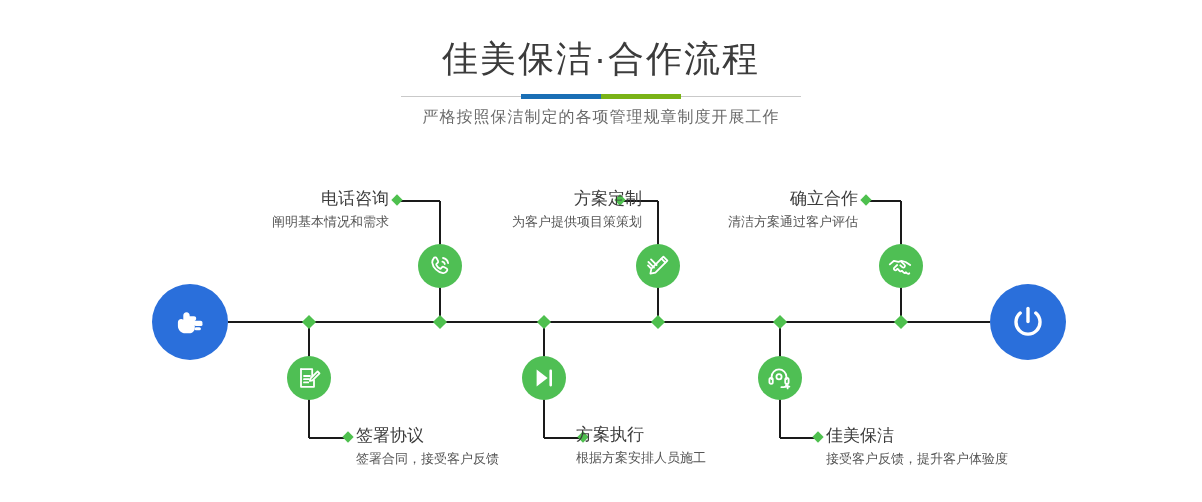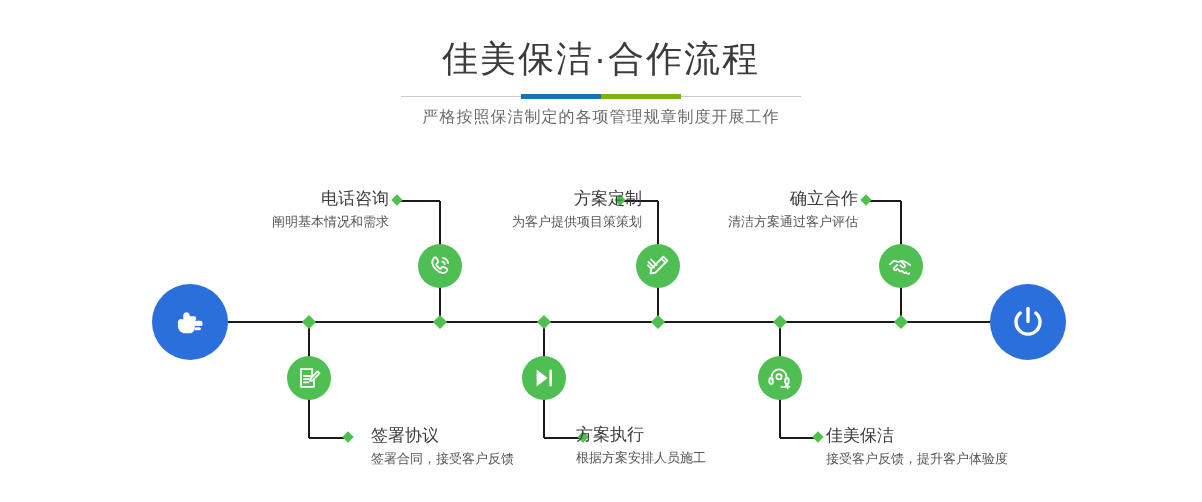--- a/index.html
+++ b/index.html
@@ -227,21 +227,21 @@
             <svg width="26" height="26" viewBox="0 0 26 26">
         <path d="M5.0 4.2h11.2v7.0" stroke="#ffffff" fill="none" stroke-width="1.8" stroke-linecap="round" stroke-linejoin="round"></path>
         <path d="M5.0 4.2v17.6h13.0v-6.6" stroke="#ffffff" fill="none" stroke-width="1.8" stroke-linecap="round" stroke-linejoin="round"></path>
         <line x1="8.0" y1="11.0" x2="14.0" y2="11.0" stroke="#ffffff" fill="none" stroke-width="1.8" stroke-linecap="round" stroke-linejoin="round"></line>
         <line x1="8.0" y1="14.2" x2="13.0" y2="14.2" stroke="#ffffff" fill="none" stroke-width="1.8" stroke-linecap="round" stroke-linejoin="round"></line>
         <line x1="8.0" y1="17.4" x2="12.2" y2="17.4" stroke="#ffffff" fill="none" stroke-width="1.8" stroke-linecap="round" stroke-linejoin="round"></line>
         <path d="M21.6 6.4l-7.0 7.0-0.7 2.6 2.6-0.7 7.0-7.0z" stroke="#ffffff" fill="none" stroke-width="1.8" stroke-linecap="round" stroke-linejoin="round"></path>
       </svg>
           </span>
       </div>
-        <div class="label left-align" style="left:356px; top:425px;margin-left:15px;">
+        <div class="label left-align" style="left:356px; top:425px;">
           <div class="lname">签署协议</div>
           <div class="ldesc">签署合同，接受客户反馈</div>
         </div>
       </div>
       <div>
         <div class="vline" style="left:657px; top:201px; height:121px; background:#1a1a1a;"></div>
         <div class="hline" style="left:620px; top:200px; width:38px; background:#1a1a1a;"></div>
         <div class="diamond" style="left:653px; top:317px; background:#4ec04e;"></div>
         <div class="diamond sm" style="left:616px; top:196px; background:#4ec04e;"></div>
         <div class="node-icon" style="left:636px; top:244px; background:#4fbf54;">

